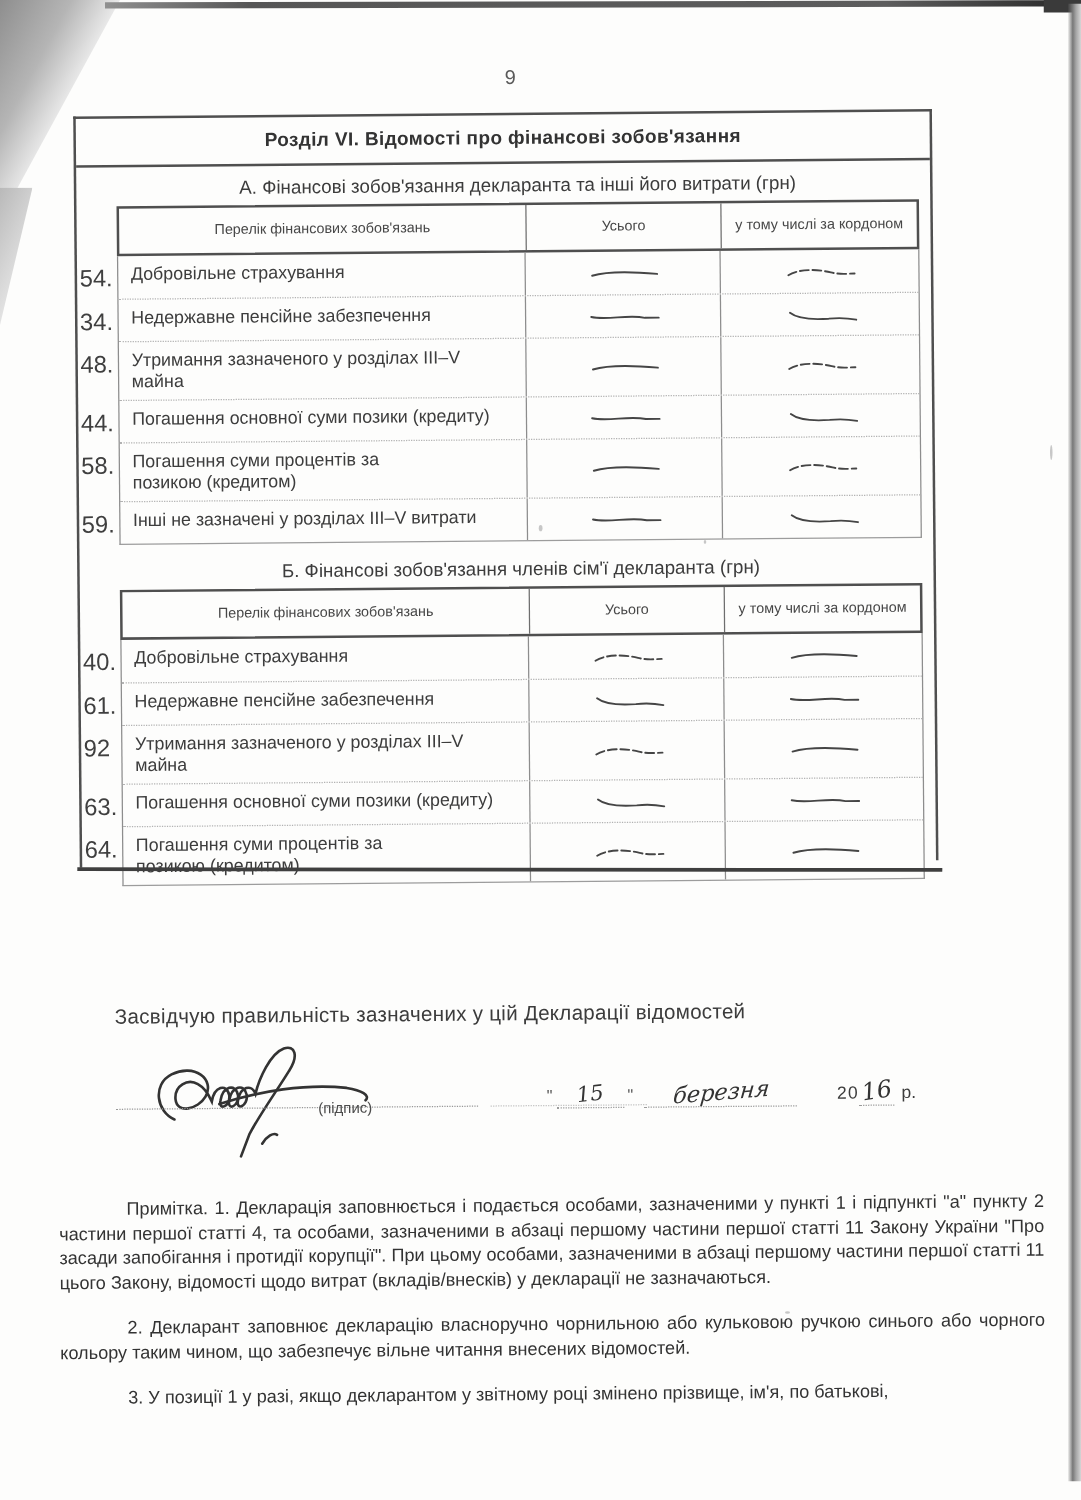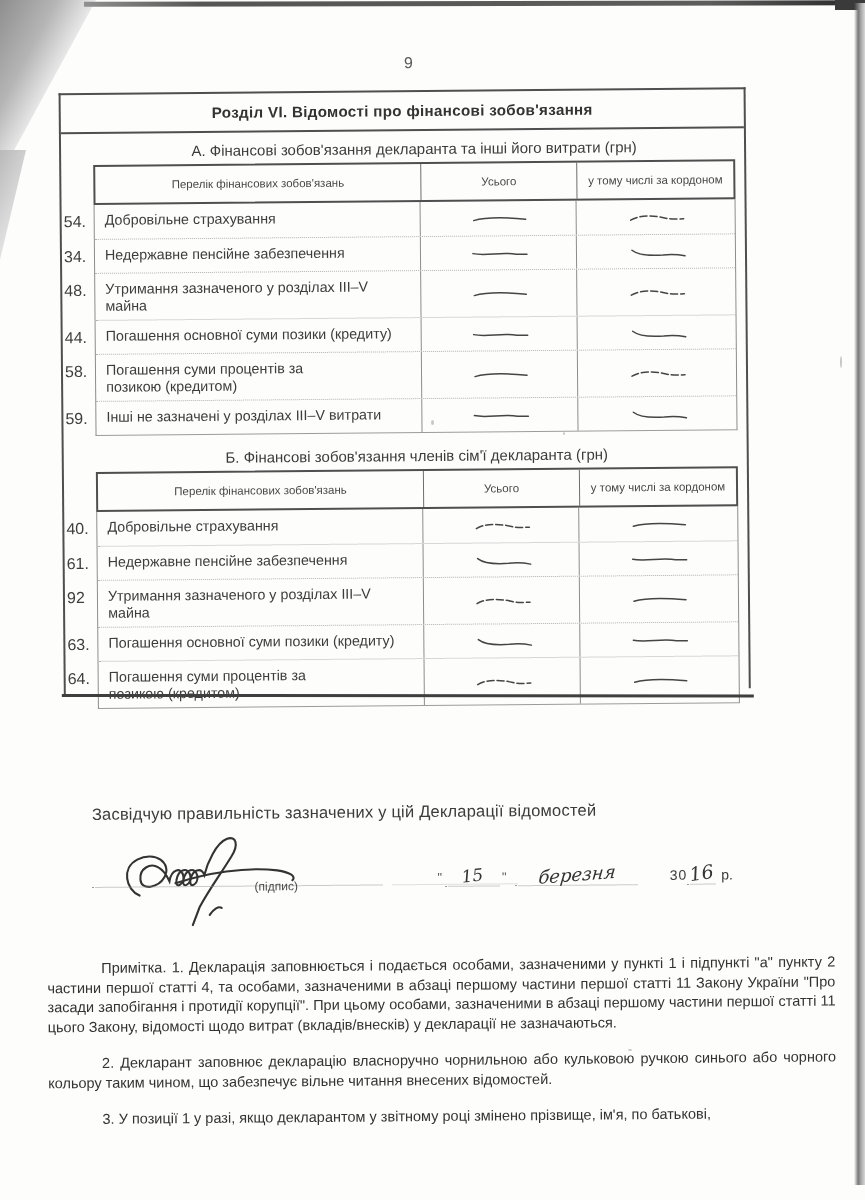--- a/index.html
+++ b/index.html
@@ -45,21 +45,21 @@
     font-size:11.5px;color:#474747;}
   .th{display:flex;align-items:center;justify-content:center;text-align:center;
     box-sizing:border-box;padding:0 6px;}
   .th1{width:326px;border-right:1px solid #6e6e6e;}
   .th2{width:156px;border-right:1px solid #6e6e6e;}
   .th3{flex:1;}
   .tbody{border-left:1px solid #8d8d8d;border-right:1px solid #8d8d8d;
     border-bottom:1px solid #9c9c9c;box-sizing:border-box;}
   .trow{display:flex;position:relative;min-height:34px;box-sizing:border-box;}
   .trow + .trow{border-top:1px dotted #b2b2b2;}
-  .tnum{position:absolute;left:-31px;top:8px;width:27px;font-size:16px;color:#3f3f3f;}
+  .tnum{position:absolute;left:-31px;top:8px;width:27px;font-size:19px;color:#3f3f3f;}
   .cell{box-sizing:border-box;padding:7px 6px 5px 10px;}
   .c1{width:326px;border-right:1px solid #8d8d8d;font-size:14.3px;line-height:17px;
     color:#3d3d3d;padding-right:14px;}
   .c2{width:156px;border-right:1px solid #8d8d8d;display:flex;align-items:center;justify-content:center;}
   .c3{flex:1;display:flex;align-items:center;justify-content:center;}
   .wrap .lbl{display:inline-block;max-width:252px;}
   .dash-svg{display:block;}
 
   
   .attest-statement{position:absolute;left:90px;top:802px;width:700px;
@@ -306,21 +306,21 @@
       <div class="sig-line"></div>
       <div class="sig-line-ext"></div>
       <div class="sig-caption">(підпис)</div>
     </div>
 
     <div class="date-area">
       <span class="q">"</span>
       <span class="u-dot u-day"><span class="hand">15</span></span>
       <span class="q">"</span>
       <span class="u-dot u-month"><span class="hand">березня</span></span>
-      <span class="yr-prefix">30</span>
+      <span class="yr-prefix">20</span>
       <span class="u-dot u-year"><span class="hand">16</span></span>
       <span class="yr-label">р.</span>
     </div>
 
     <div class="notes">
       <p>Примітка. 1. Декларація заповнюється і подається особами, зазначеними у пункті 1 і підпункті "а" пункту 2 частини першої статті 4, та особами, зазначеними в абзаці першому частини першої статті 11 Закону України "Про засади запобігання і протидії корупції". При цьому особами, зазначеними в абзаці першому частини першої статті 11 цього Закону, відомості щодо витрат (вкладів/внесків) у декларації не зазначаються.</p>
       <p>2. Декларант заповнює декларацію власноручно чорнильною або кульковою ручкою синього або чорного кольору таким чином, що забезпечує вільне читання внесених відомостей.</p>
       <p>3. У позиції 1 у разі, якщо декларантом у звітному році змінено прізвище, ім'я, по батькові,</p>
     </div>
 

